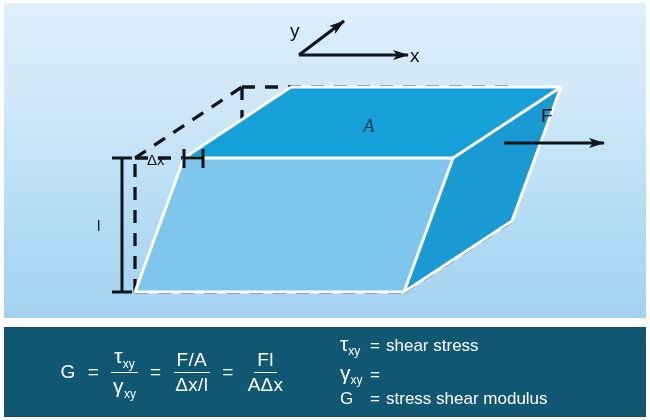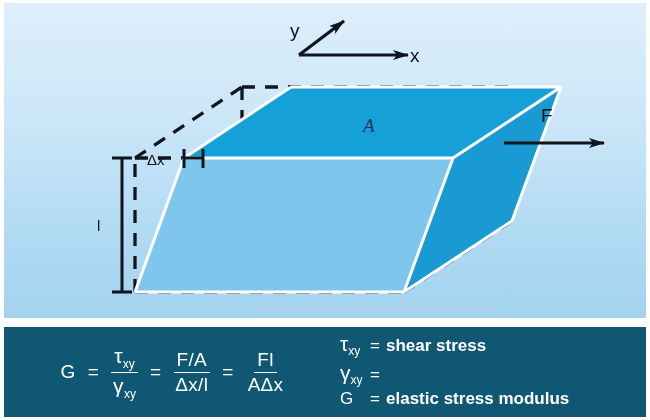--- a/index.html
+++ b/index.html
@@ -106,21 +106,20 @@
   .legend-sym {
     flex: 0 0 30px;
     text-align: left;
   }
   .legend-eq {
     flex: 0 0 16px;
     text-align: left;
   }
   .legend-def {
     flex: 1 1 auto;
-    font-weight: bold;
   }
   
   .axis-label {
     font-family: "Liberation Sans", sans-serif;
     font-size: 19px;
     fill: #111111;
   }
   .dim-label {
     font-family: "Liberation Sans", sans-serif;
     font-size: 15px;
@@ -257,19 +256,19 @@
       </div>
 
       <div class="legend-row">
         <span class="legend-sym"><span class="big-greek">γ</span><span class="sub">xy</span></span>
         <span class="legend-eq">=</span>
       </div>
 
       <div class="legend-row">
         <span class="legend-sym"><span>G</span><span class="sub"></span></span>
         <span class="legend-eq">=</span>
-        <span class="legend-def">elastic stress modulus</span>
+        <span class="legend-def">stress shear modulus</span>
       </div>
 
     </div>
   </div>
 
 </div>
 
 </body></html>

